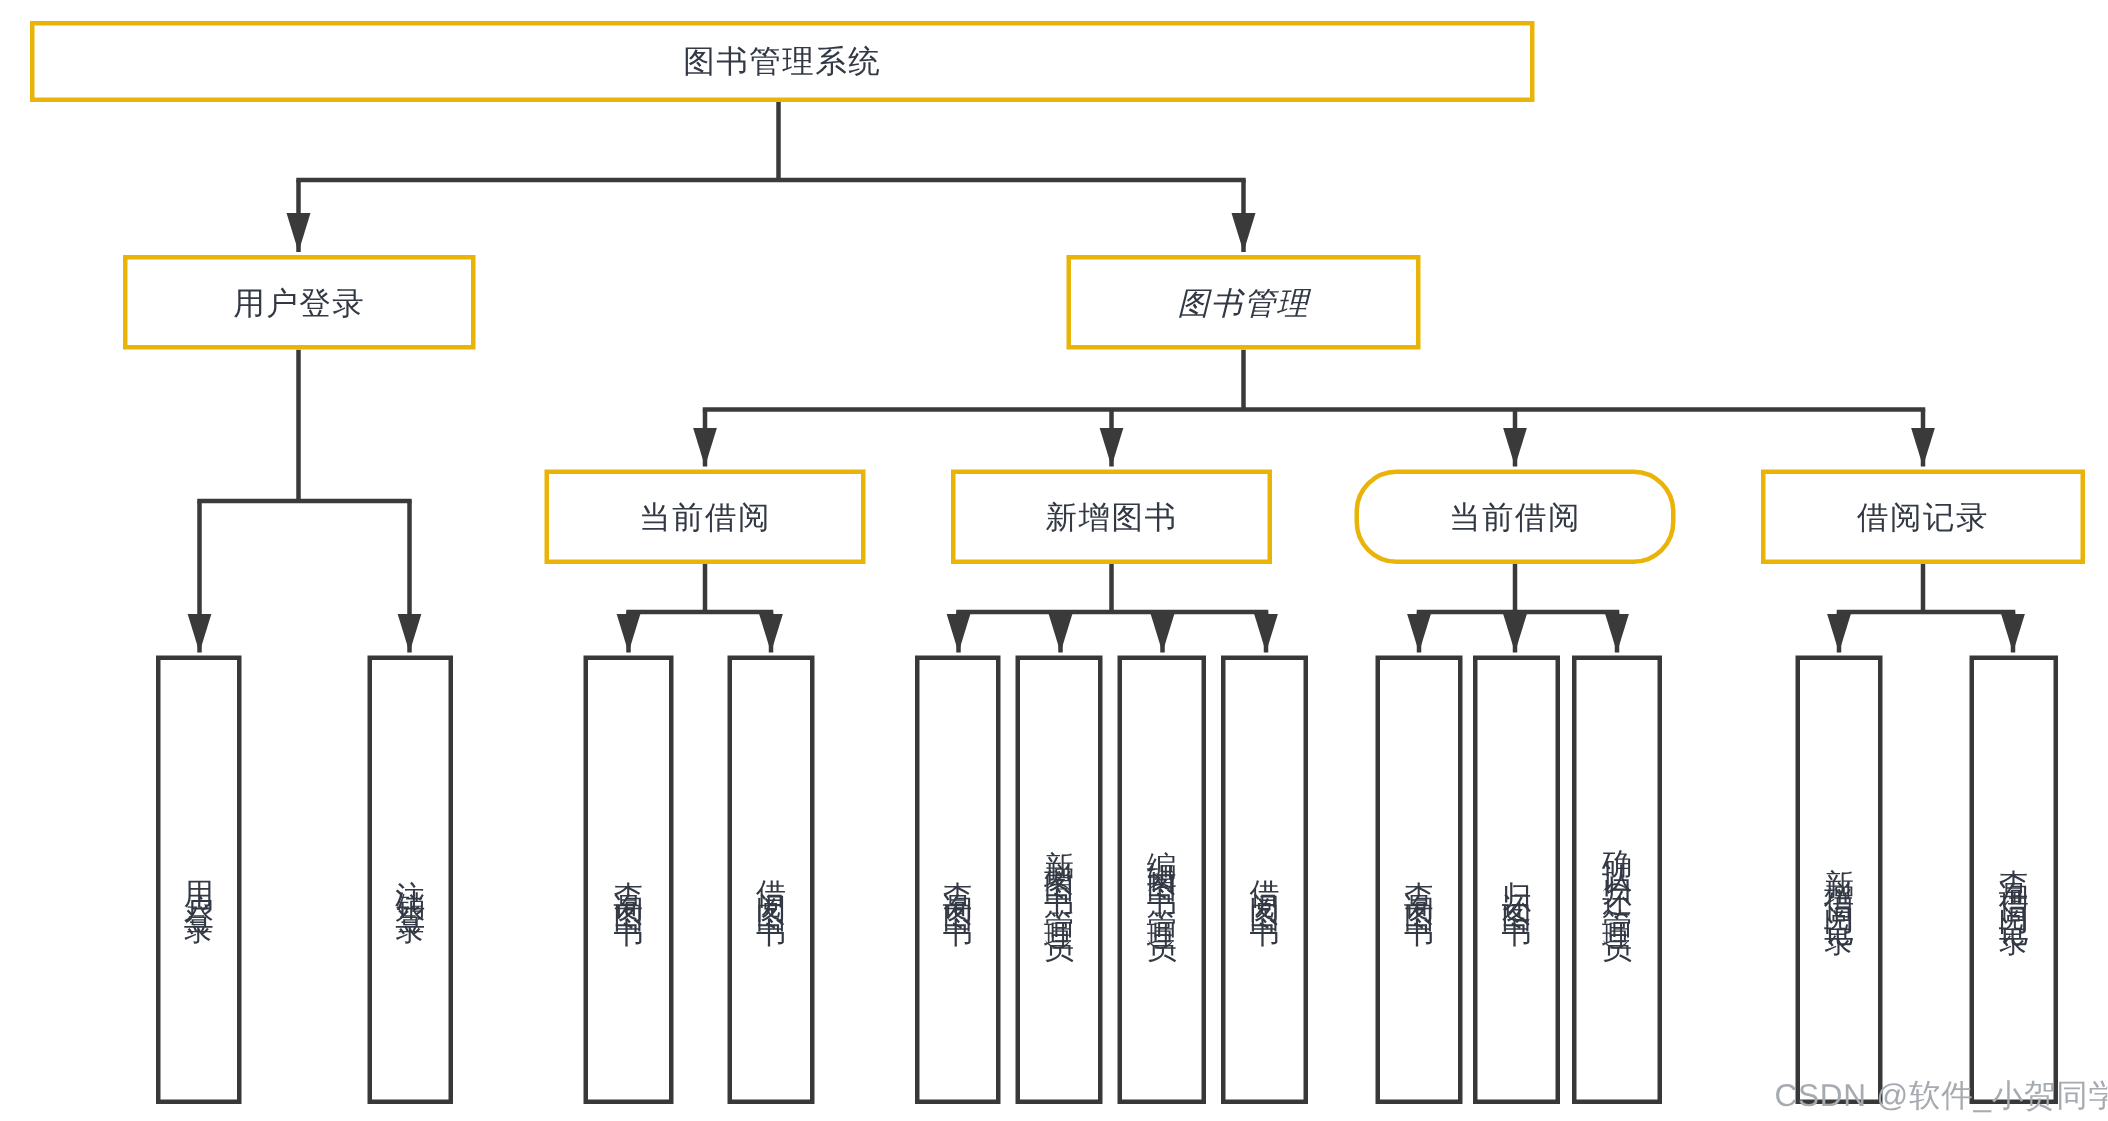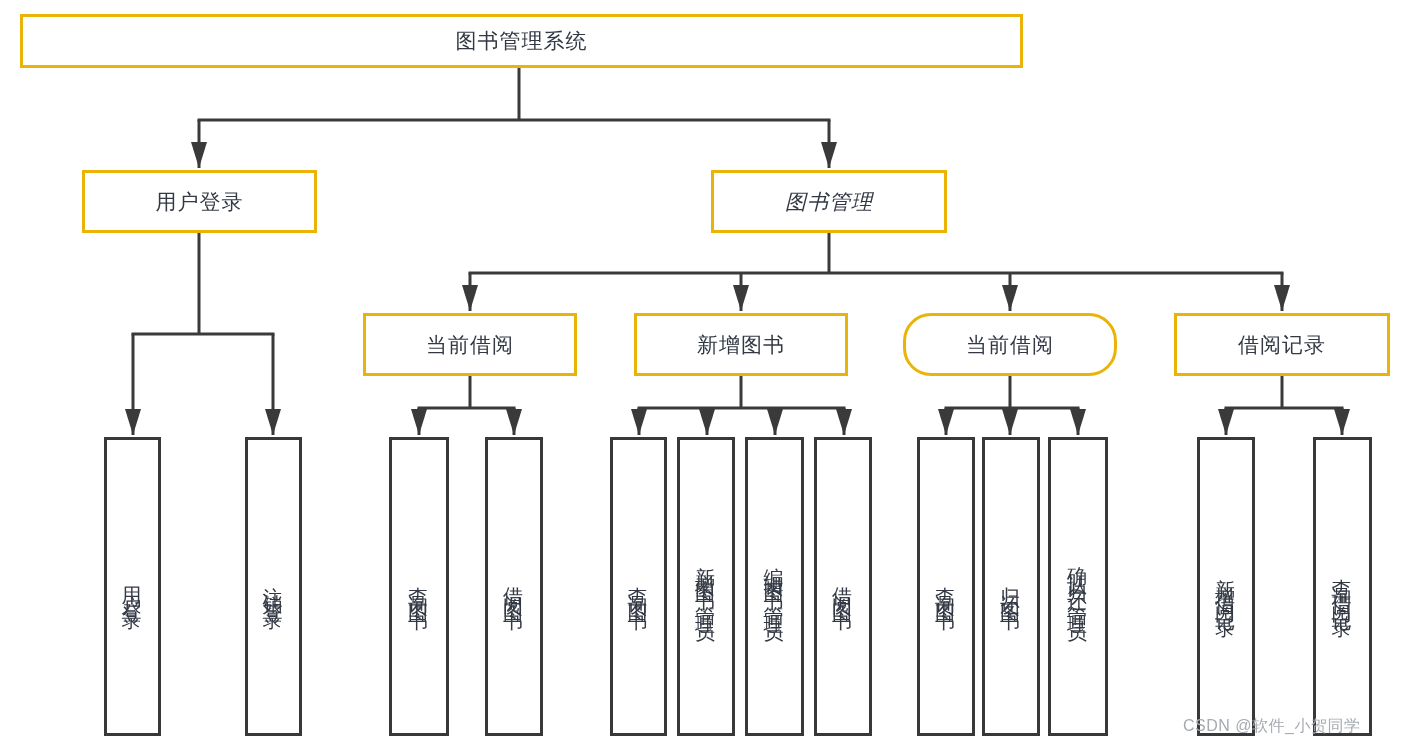--- a/index.html
+++ b/index.html
@@ -42,21 +42,21 @@
     white-space: nowrap;
     font-size: 20px;
     letter-spacing: 8px;
     color: #333944;
   }
   .watermark {
     position: absolute;
     left: 1183px;
     top: 716px;
     width: 222px;
-    font-size: 16px;
+    font-size: 21px;
     letter-spacing: 0.5px;
     color: #a6aab1;
     z-index: 5;
     white-space: nowrap;
   }
 </style>
 </head>
 <body>
 
 <div class="stage">

